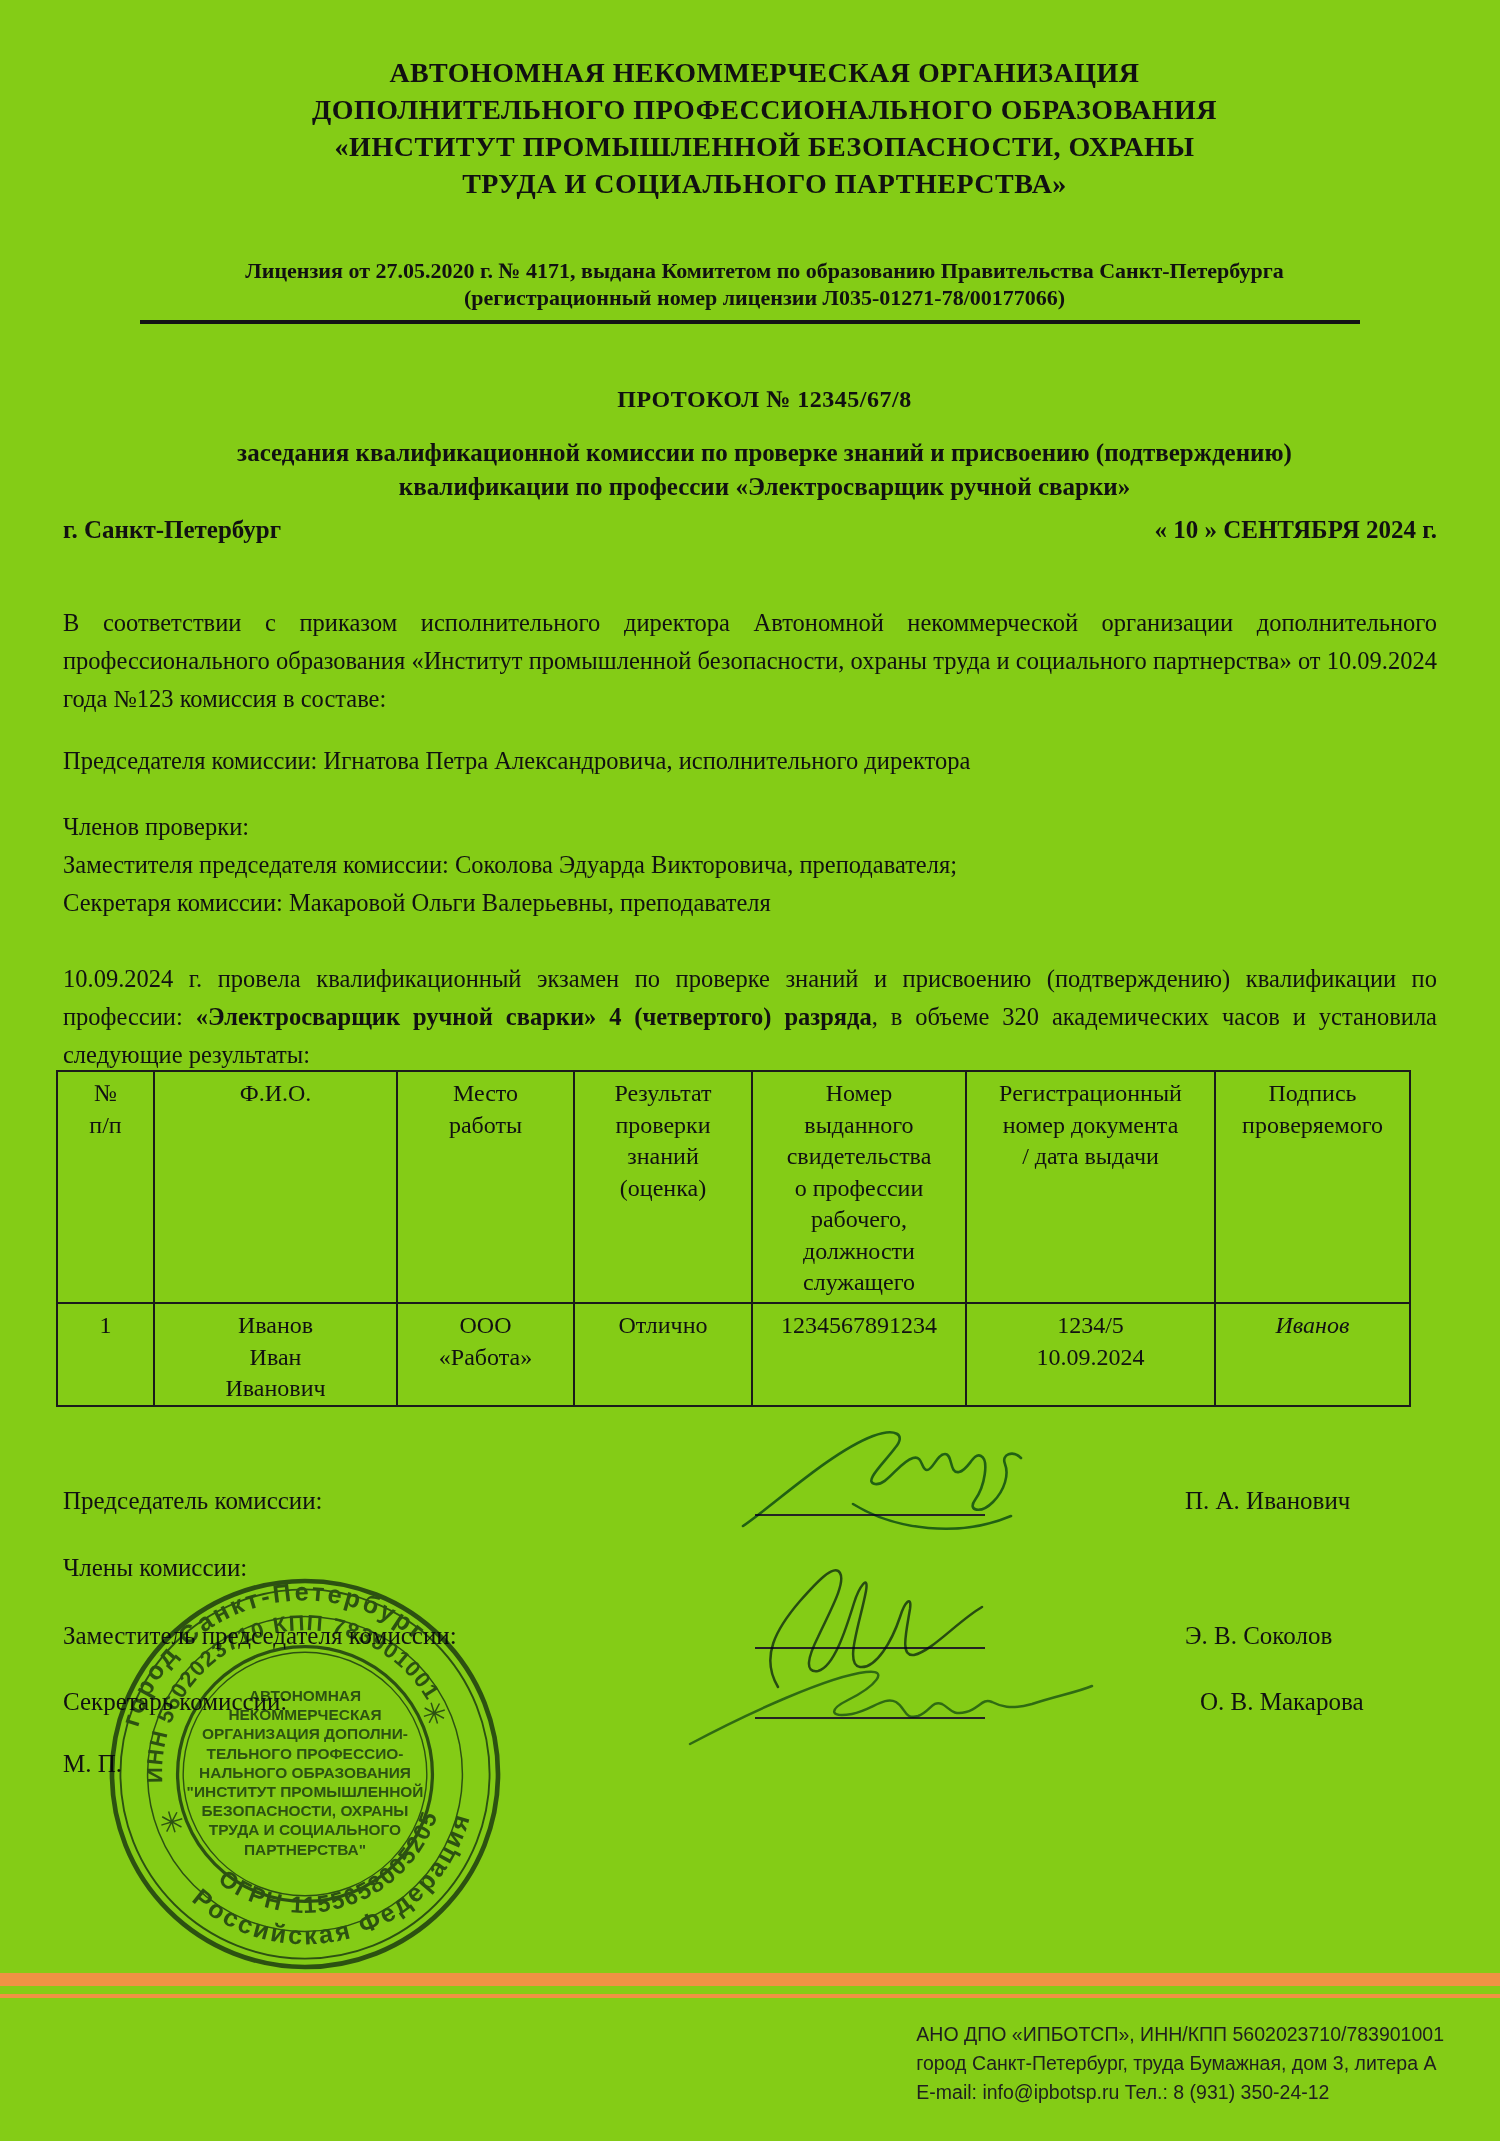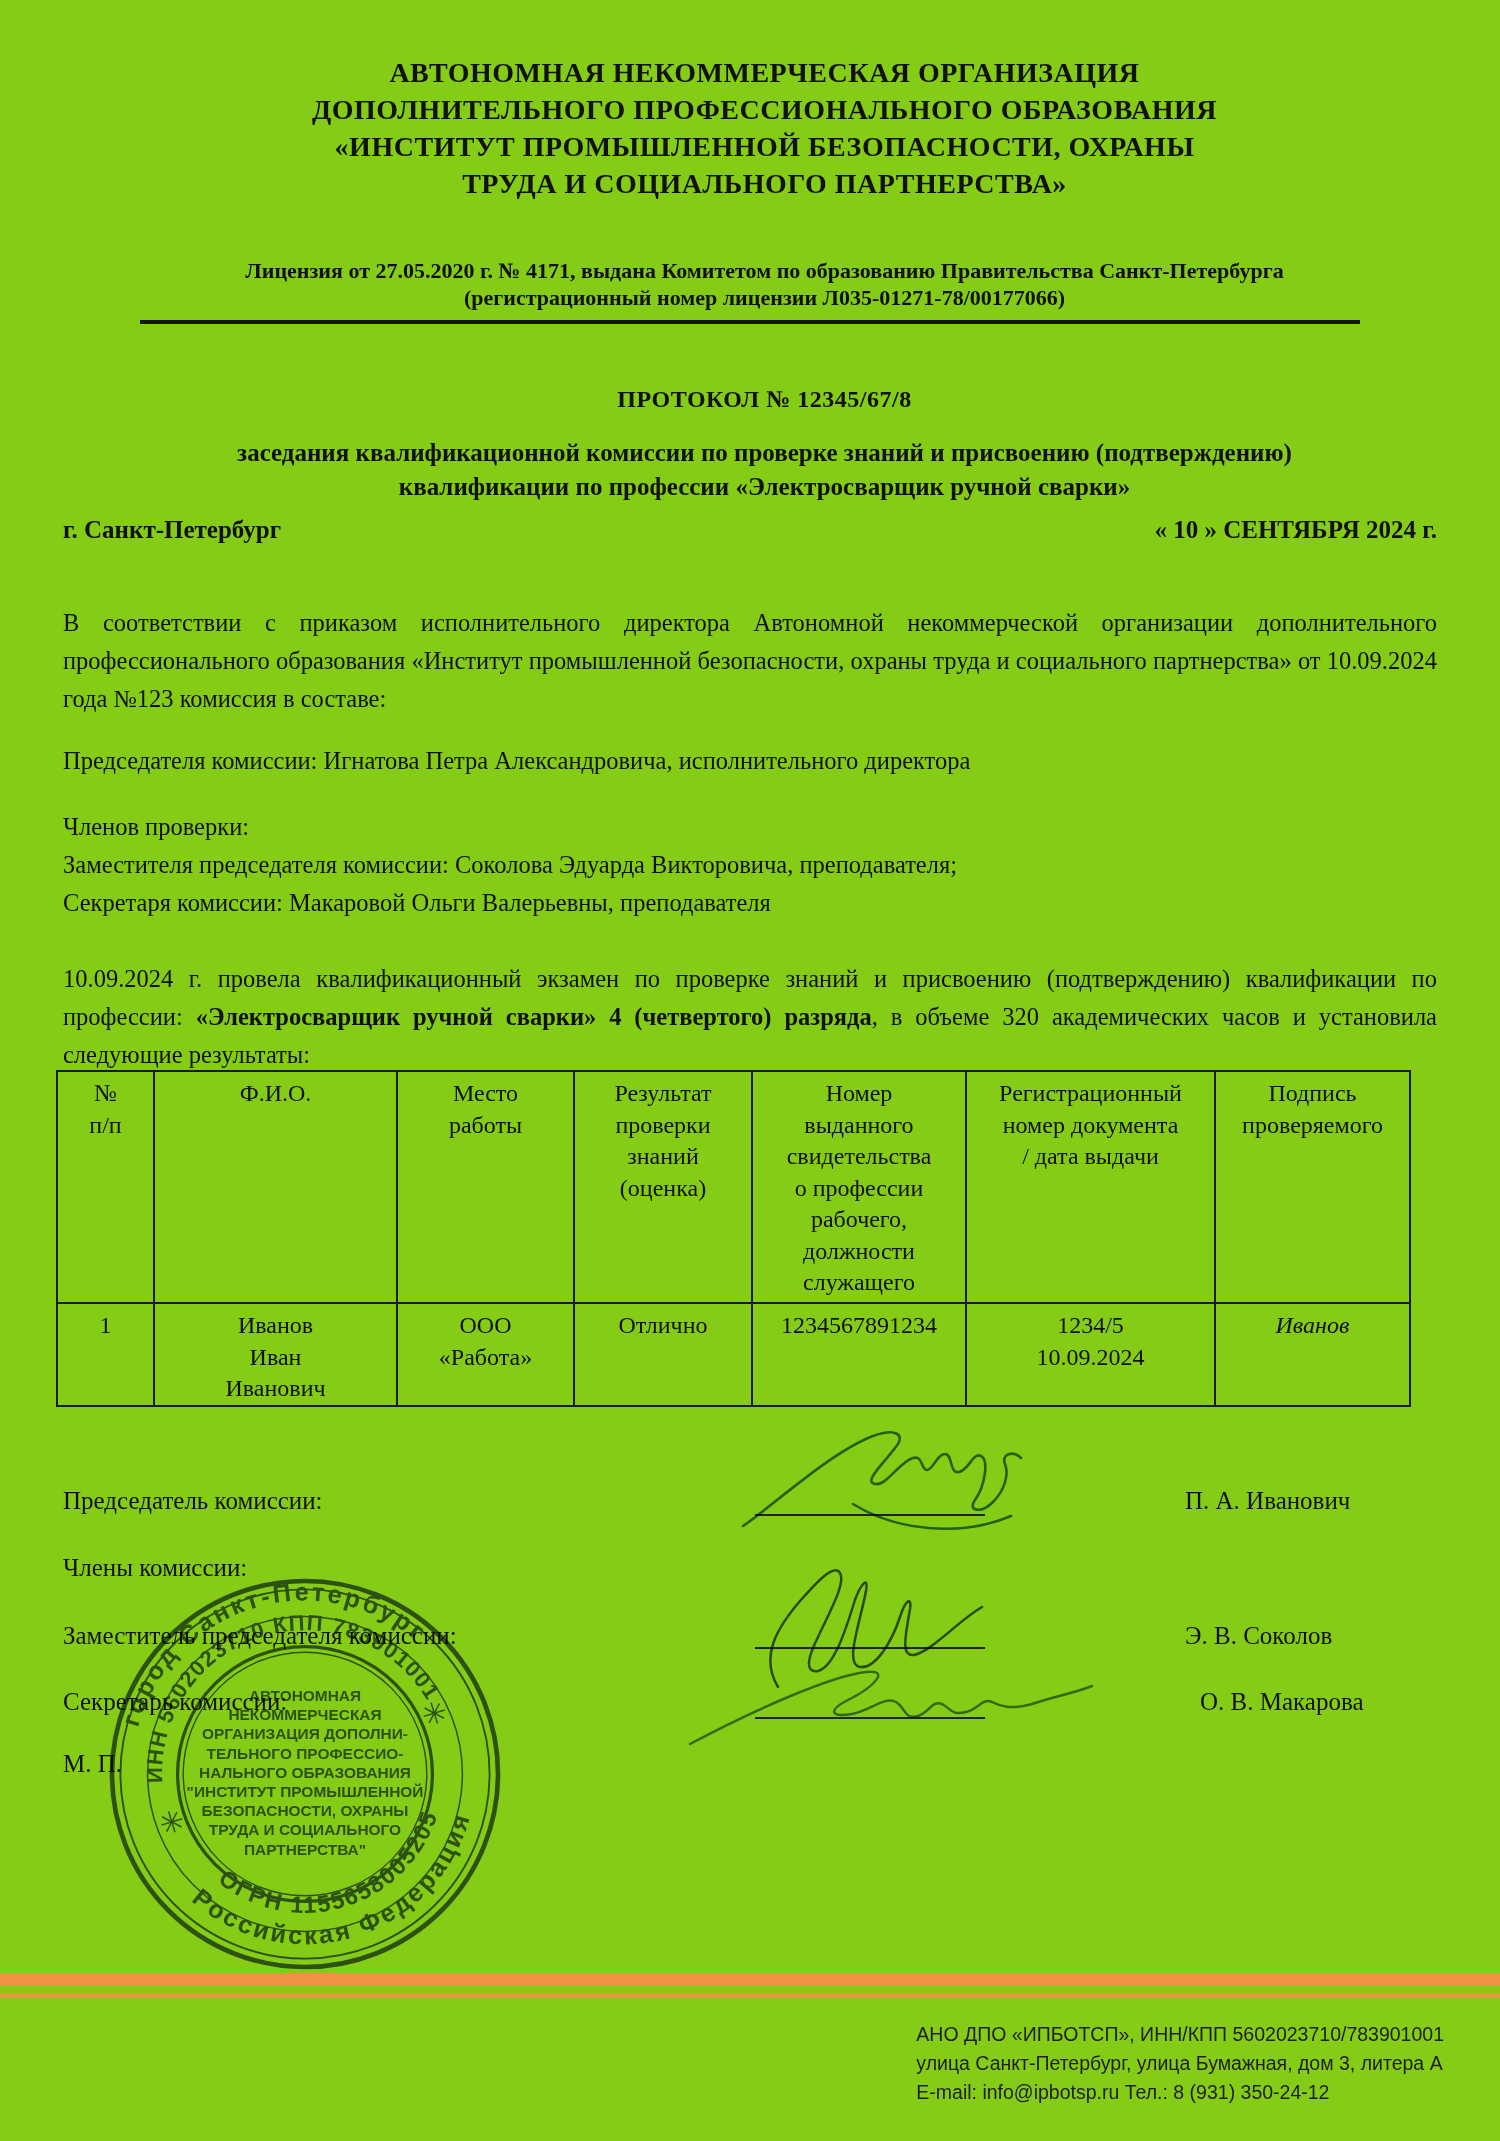--- a/index.html
+++ b/index.html
@@ -214,17 +214,17 @@
       <text x="222" y="267">БЕЗОПАСНОСТИ, ОХРАНЫ</text>
       <text x="222" y="287.5">ТРУДА И СОЦИАЛЬНОГО</text>
       <text x="222" y="308">ПАРТНЕРСТВА"</text>
     </g>
   </svg>
 
   <div class="abs footer-bar-thick"></div>
   <div class="abs footer-bar-thin"></div>
   <div class="abs footer-text">
     <div>АНО ДПО «ИПБОТСП», ИНН/КПП 5602023710/783901001</div>
-    <div>улица Санкт-Петербург, улица Бумажная, дом 3, литера А</div>
+    <div>город Санкт-Петербург, труда Бумажная, дом 3, литера А</div>
     <div>E-mail: info@ipbotsp.ru Тел.: 8 (931) 350-24-12</div>
   </div>
 
 </div>
 
 </body></html>

